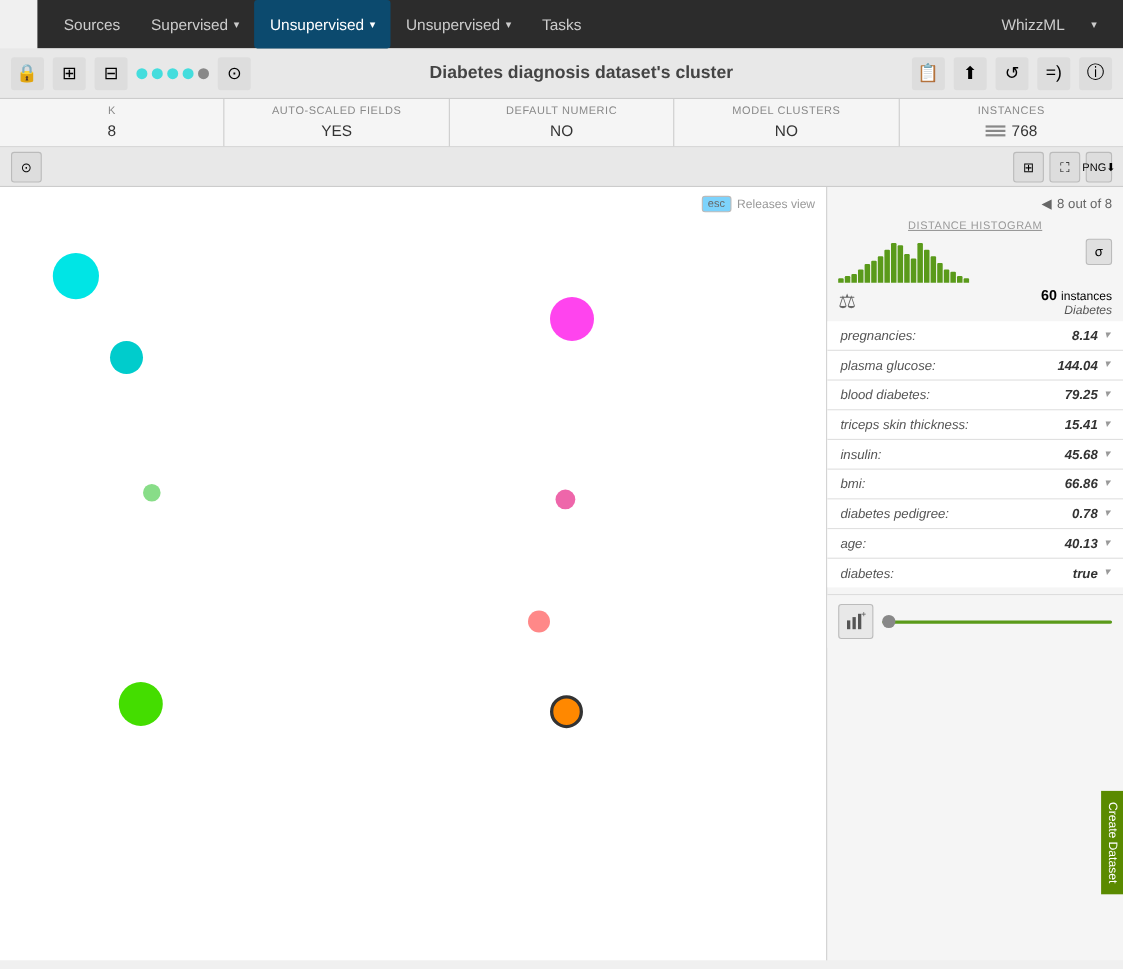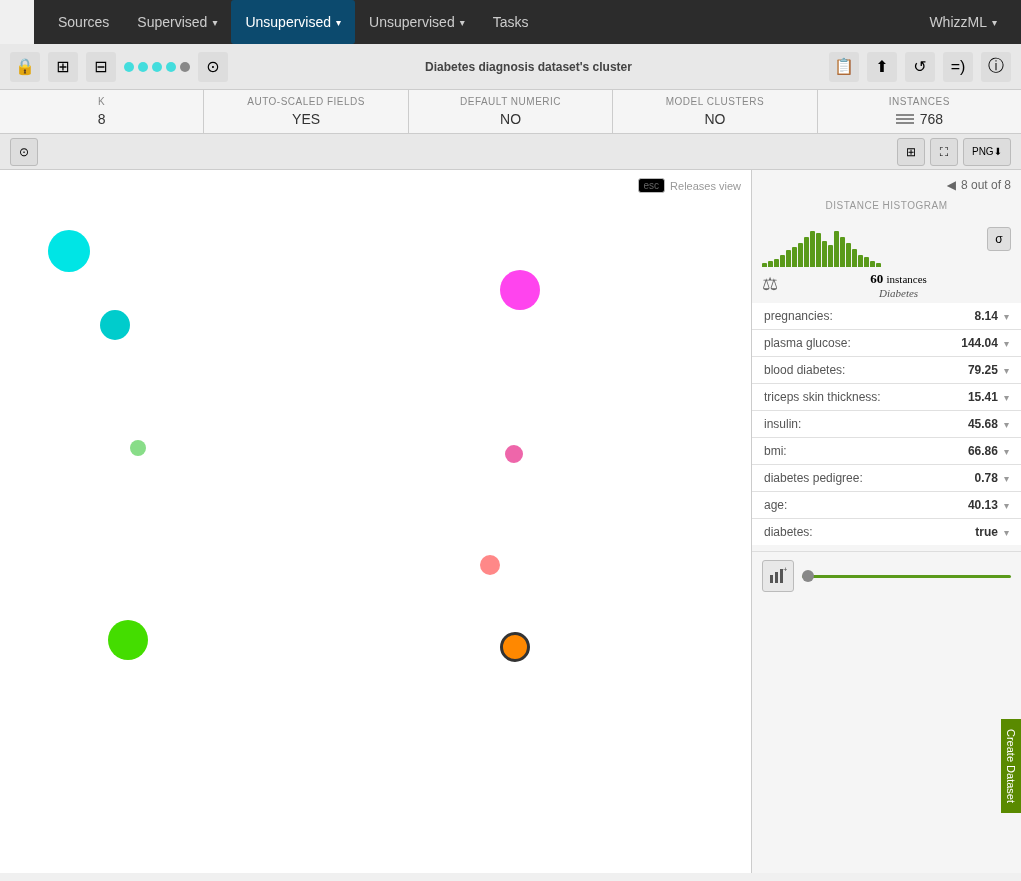--- a/index.html
+++ b/index.html
@@ -23,39 +23,39 @@
       align-items: center;
       cursor: pointer;
       white-space: nowrap;
     }
     .nav-item.active {
       background: #0c4a6e;
       color: #fff;
       border-radius: 3px;
     }
     .nav-item .arrow { margin-left: 5px; font-size: 10px; }
-    .nav-right { margin-left: auto; }
+    .nav-right { margin-left: auto; gap: 19px; }
 
     
     .toolbar {
       background: #e8e8e8;
       height: 46px;
       display: flex;
       align-items: center;
       padding: 0 10px;
       border-bottom: 1px solid #ccc;
       gap: 8px;
     }
     .toolbar-icon {
       width: 30px; height: 30px;
       display: flex; align-items: center; justify-content: center;
       background: #ddd; border-radius: 3px; cursor: pointer; font-size: 16px;
     }
     .toolbar-title {
-      font-size: 12px;
+      font-size: 16px;
       font-weight: bold;
       color: #444;
       flex: 1;
       text-align: center;
     }
     .loading-dots {
       display: flex; gap: 4px;
     }
     .dot {
       width: 10px; height: 10px; border-radius: 50%;
@@ -130,21 +130,21 @@
       position: absolute;
       top: 8px;
       right: 10px;
       font-size: 11px;
       color: #999;
       display: flex;
       align-items: center;
       gap: 5px;
     }
     .esc-key {
-      background: #000000;
+      background: #7dd3fc;
       border: 1px solid #bbb;
       border-radius: 3px;
       padding: 1px 5px;
       font-size: 10px;
       color: #666;
     }
 
     
     .circle {
       position: absolute;
@@ -185,21 +185,22 @@
       border-radius: 3px;
     }
     .cluster-header .edit-icon { cursor: pointer; font-size: 12px; }
 
     .section-title {
       font-size: 10px;
       color: #999;
       text-transform: uppercase;
       letter-spacing: 0.5px;
       text-align: center;
-      margin-bottom: 16px;
+      margin-bottom: 6px;
+      text-decoration: underline;
     }
 
     .histogram-area {
       padding: 0 10px;
       margin-bottom: 4px;
     }
     .histogram-bars {
       display: flex;
       align-items: flex-end;
       height: 40px;
@@ -210,40 +211,40 @@
       background: #5a9a1a;
       min-width: 5px;
       border-radius: 1px 1px 0 0;
     }
     .histogram-meta {
       display: flex;
       align-items: flex-start;
       gap: 8px;
     }
     .scale-icon { font-size: 18px; color: #666; margin-top: 2px; }
-    .histogram-info { flex: 1; text-align: center; font-family: Liberation Serif, serif; }
+    .histogram-info { flex: 1; text-align: right; }
     .instances-count { font-size: 13px; font-weight: bold; }
     .centroid-label { font-size: 11px; color: #555; font-style: italic; }
     .sigma-btn {
       width: 24px; height: 24px;
       background: #e0e0e0;
       border: 1px solid #bbb;
       border-radius: 3px;
       display: flex; align-items: center; justify-content: center;
       font-size: 12px; cursor: pointer;
     }
 
     
     .data-row {
       display: flex;
-      align-items: center;
       padding: 6px 12px;
       border-top: 1px solid #e0e0e0;
       background: #fff;
       font-size: 12px;
+      font-style: italic;
     }
     .data-row:first-child { border-top: none; }
     .row-label { flex: 1; color: #555; }
     .row-value { font-weight: bold; color: #333; margin-right: 6px; }
     .row-arrow { color: #999; font-size: 10px; cursor: pointer; }
     .data-rows-container { margin: 0 0 6px; }
 
     
     .create-dataset-area {
       padding: 8px 10px;
@@ -363,21 +364,21 @@
       <span>768</span>
     </div>
   </div>
 </div>
 
 <div class="action-bar">
   <div class="action-btn">⊙</div>
   <div class="action-btns-right">
     <div class="action-btn">⊞</div>
     <div class="action-btn">⛶</div>
-    <div class="action-btn" style="font-size:10px; width:48px;">PNG⬇</div>
+    <div class="action-btn" style="font-size:10px; width:24px;">PNG⬇</div>
   </div>
 </div>
 
 <div class="main-content">
 
   <div class="canvas-area">
     <div class="esc-hint">
       <span class="esc-key">esc</span>
       <span>Releases view</span>
     </div>

